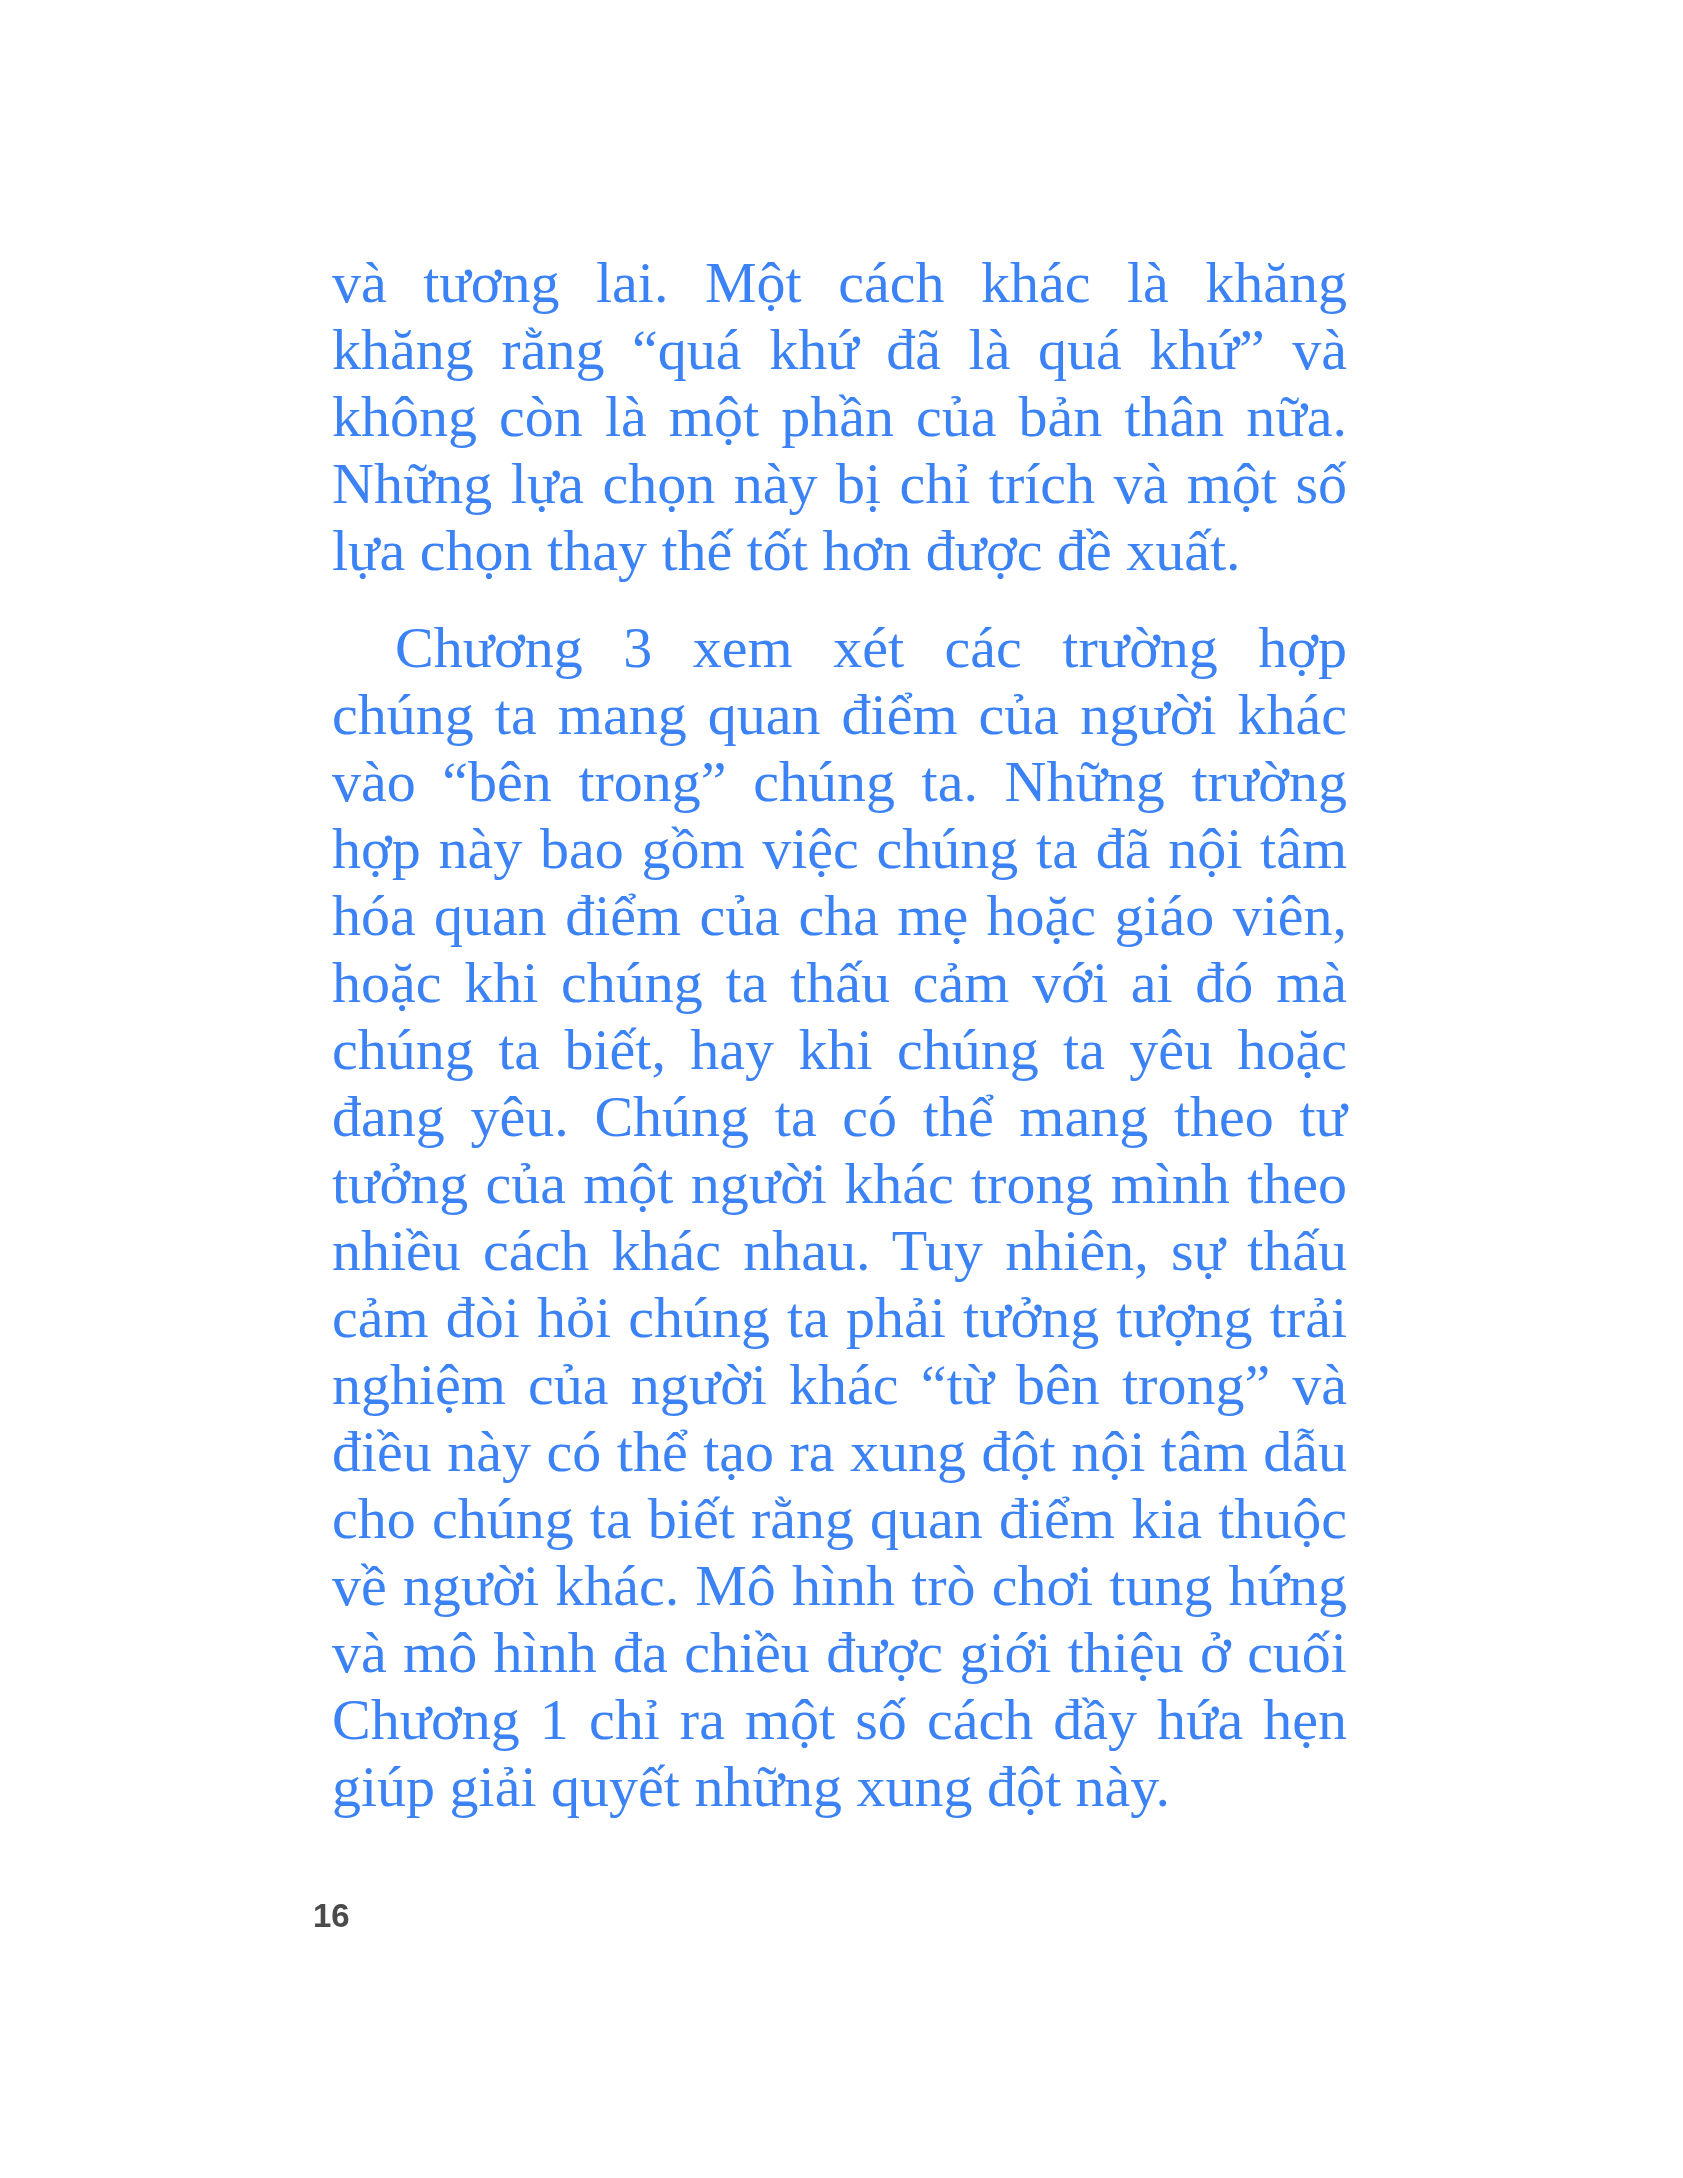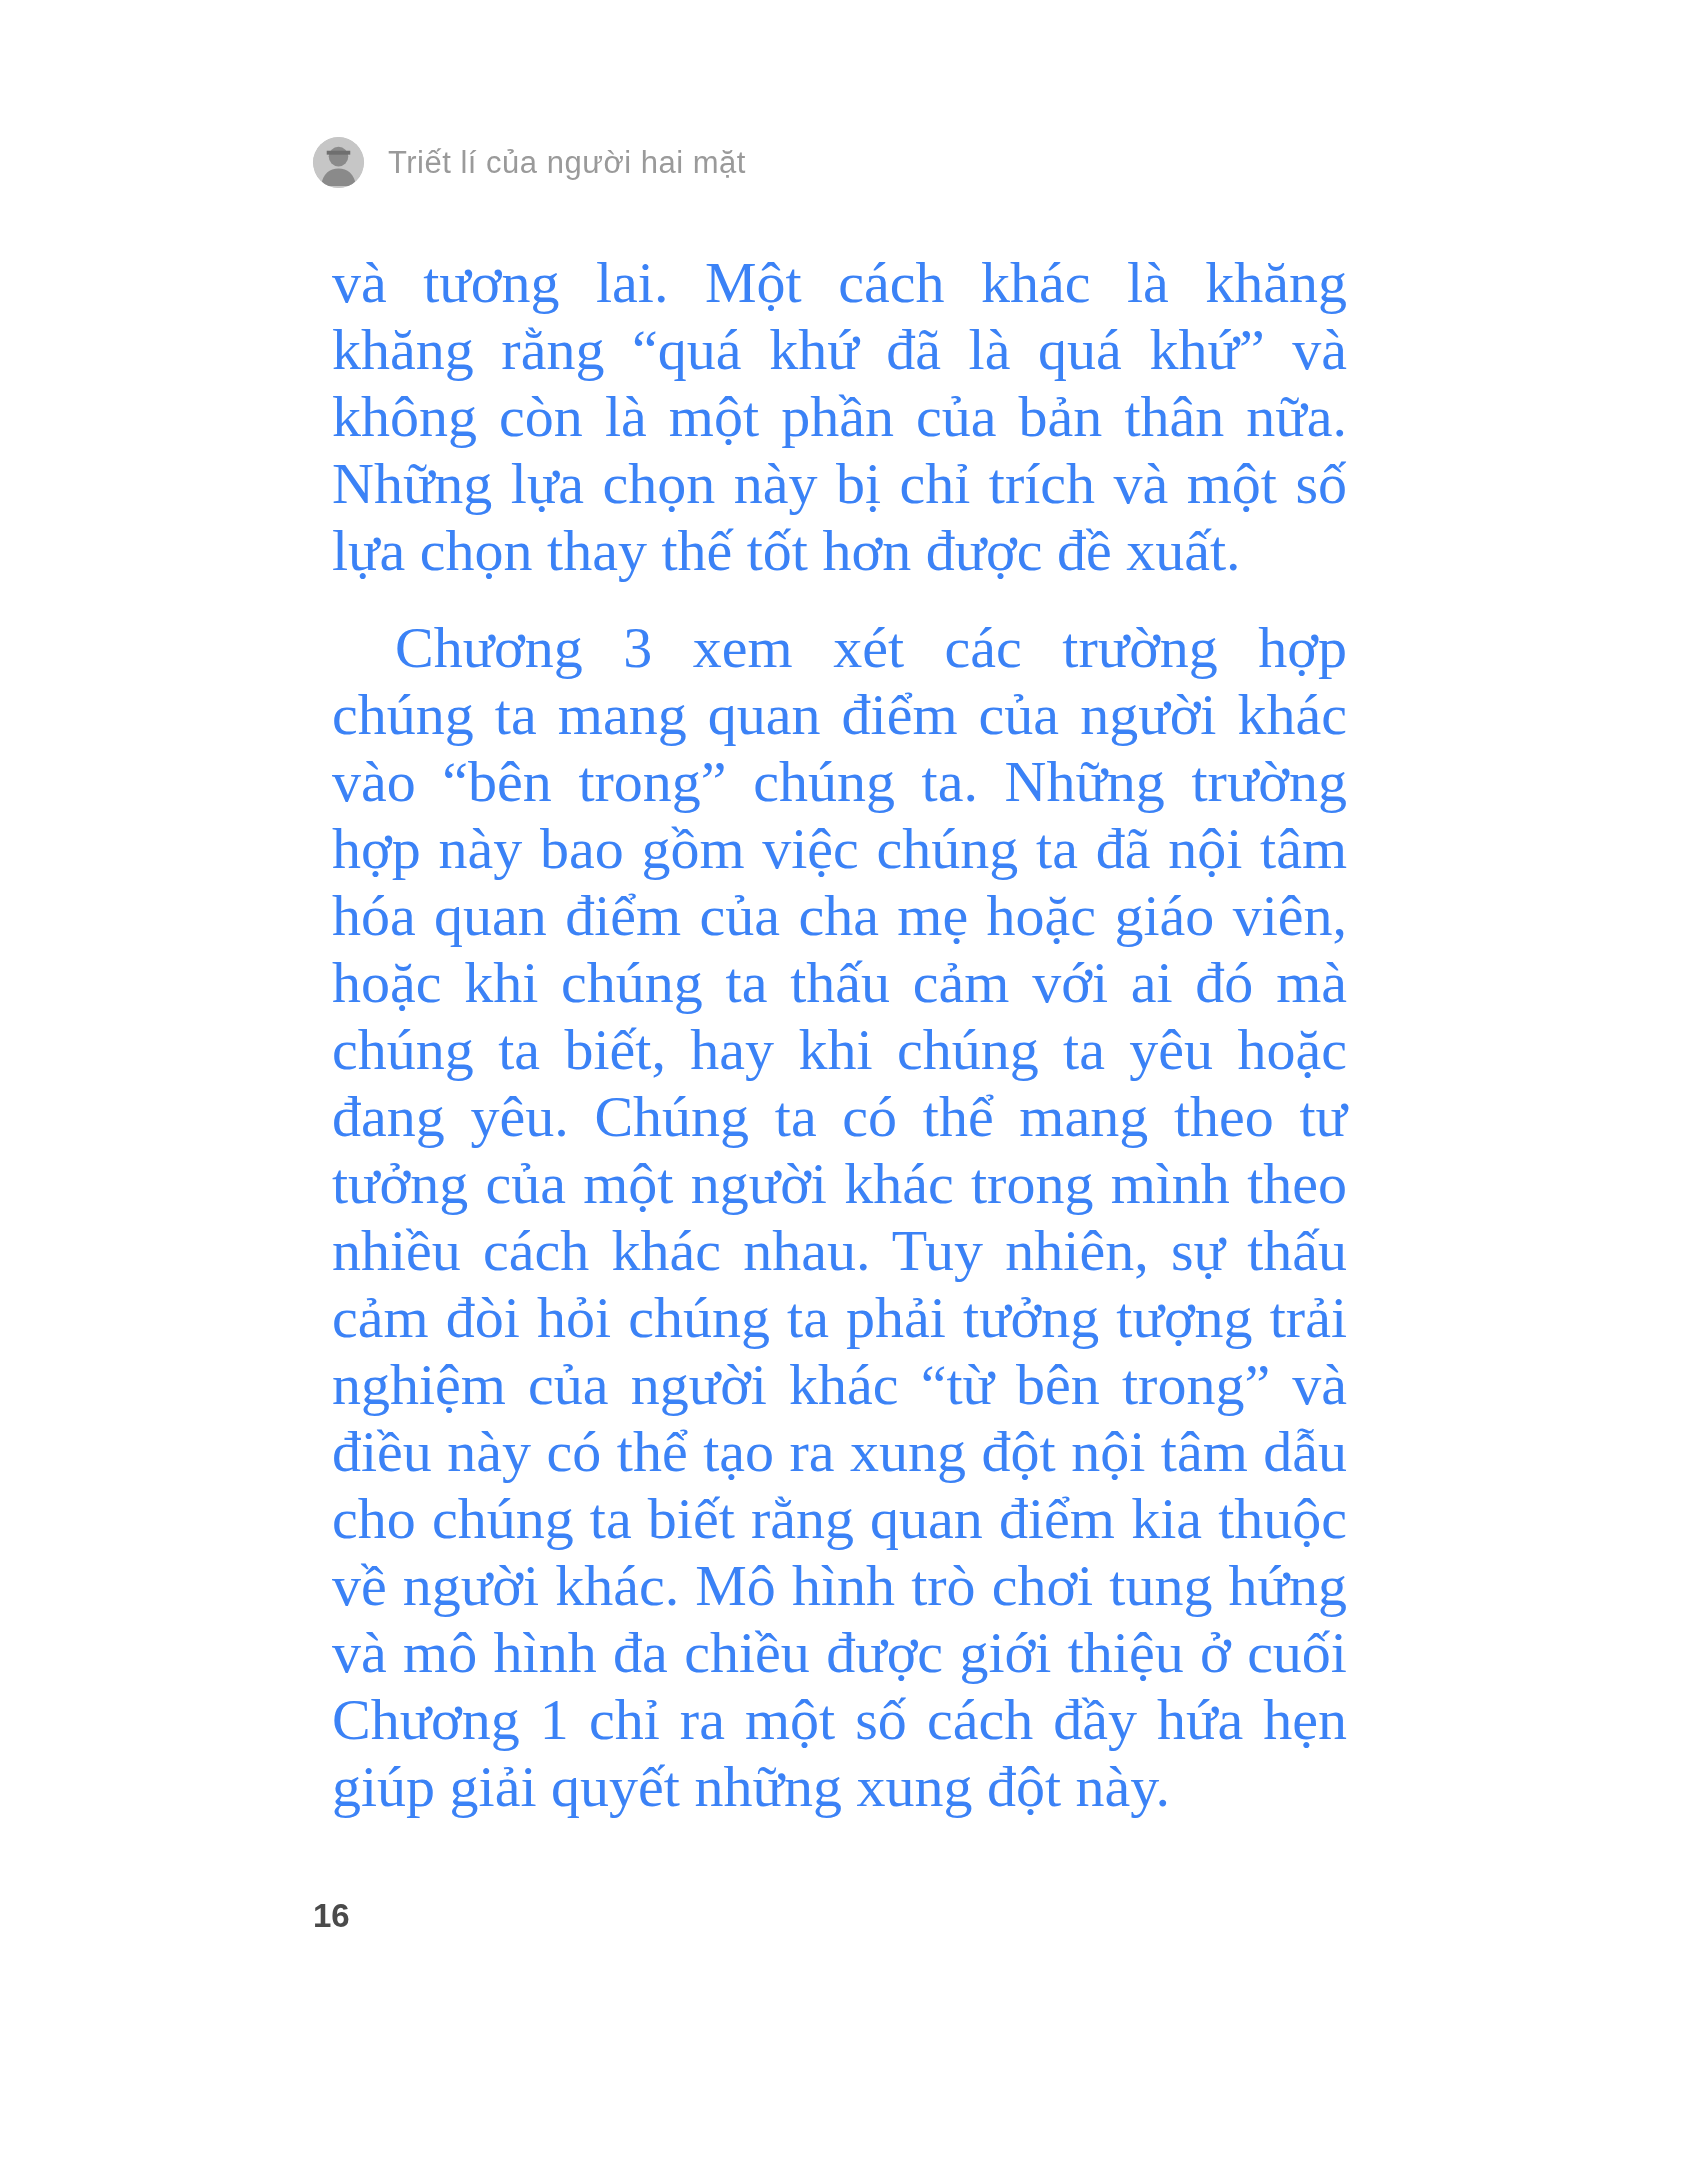--- a/index.html
+++ b/index.html
@@ -70,31 +70,20 @@
     font-size: 33px;
     color: #4a4a4a;
     font-weight: bold;
   }
 </style>
 </head>
 <body>
 
 <div class="page">
 
-  <div class="running-header">
-    <span class="logo-circle">
-      <svg viewBox="0 0 52 52" aria-hidden="true">
-        <circle cx="26" cy="26" r="26" fill="#c6c6c6"></circle>
-        <circle cx="26" cy="20" r="10" fill="#8a8a8a"></circle>
-        <path d="M8 50 C10 37 17 32 26 32 C35 32 42 37 44 50 Z" fill="#8a8a8a"></path>
-        <rect x="14" y="14" width="24" height="4" fill="#6f6f6f"></rect>
-      </svg>
-    </span>
-    <span class="running-title">Triết lí của người hai mặt</span>
-  </div>
 
   <div class="body-text">
     <p>và tương lai. Một cách khác là khăng khăng rằng “quá khứ đã là quá khứ” và không còn là một phần của bản thân nữa. Những lựa chọn này bị chỉ trích và một số lựa chọn thay thế tốt hơn được đề xuất.</p>
     <p class="indent">Chương 3 xem xét các trường hợp chúng ta mang quan điểm của người khác vào “bên trong” chúng ta. Những trường hợp này bao gồm việc chúng ta đã nội tâm hóa quan điểm của cha mẹ hoặc giáo viên, hoặc khi chúng ta thấu cảm với ai đó mà chúng ta biết, hay khi chúng ta yêu hoặc đang yêu. Chúng ta có thể mang theo tư tưởng của một người khác trong mình theo nhiều cách khác nhau. Tuy nhiên, sự thấu cảm đòi hỏi chúng ta phải tưởng tượng trải nghiệm của người khác “từ bên trong” và điều này có thể tạo ra xung đột nội tâm dẫu cho chúng ta biết rằng quan điểm kia thuộc về người khác. Mô hình trò chơi tung hứng và mô hình đa chiều được giới thiệu ở cuối Chương 1 chỉ ra một số cách đầy hứa hẹn giúp giải quyết những xung đột này.</p>
   </div>
 
   <div class="page-number">16</div>
 
 </div>
 

